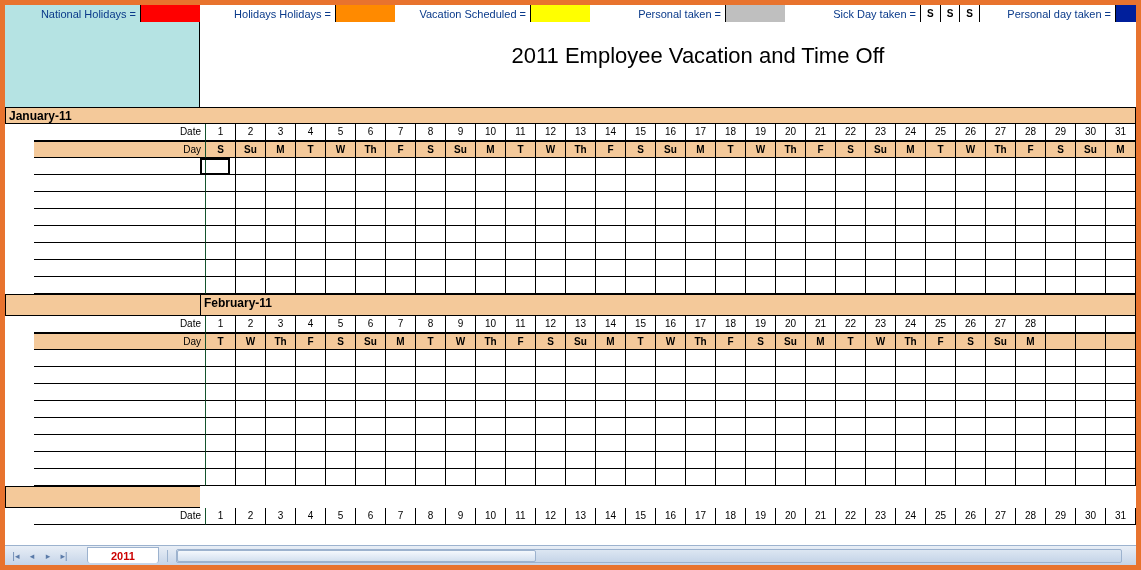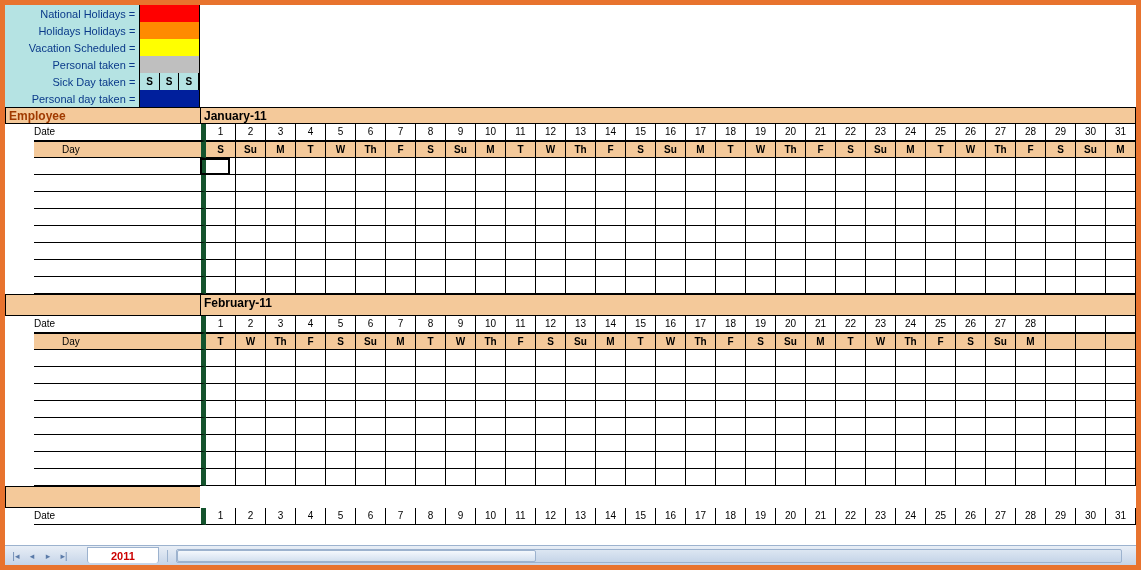--- a/index.html
+++ b/index.html
@@ -15,21 +15,21 @@
   }
   .top-area {
     display: flex;
     height: 102px;
   }
   .legend {
     width: 195px;
     background: #b5e3e3;
     border-right: 1px solid #000;
     display: flex;
-    flex-direction: column;
+    flex-direction: row;
   }
   .legend-row {
     display: flex;
     height: 17px;
     align-items: center;
   }
   .legend-label {
     width: 135px;
     text-align: right;
     padding-right: 4px;
@@ -85,22 +85,23 @@
     padding: 1px 3px;
     font-weight: bold;
     font-size: 12px;
   }
   .date-row, .day-row {
     display: flex;
     height: 17px;
   }
   .row-label {
     width: 195px;
+    text-align: right;
     padding-right: 4px;
-    border-right: 5px solid #14532d;
+    border-right: 1px solid #14532d;
     border-bottom: 1px solid #000;
     font-size: 10px;
     line-height: 16px;
     margin-left: 29px;
   }
   .date-row .row-label { background: #fff; }
   .day-row .row-label { background: #f4c99a; border-top: 1px solid #000; padding-left: 28px; }
   .cells {
     flex: 1;
     display: flex;
@@ -257,25 +258,27 @@
           <div class="swatch-cell" style="border-right: 1px solid rgb(0, 0, 0);">S</div>
         </div>
       </div>
       <div class="legend-row">
         <div class="legend-label">Personal day taken =</div>
         <div class="legend-swatch">
           <div class="swatch-full" style="background: rgb(0, 31, 156);"></div>
         </div>
       </div>
     </div>
+  <div class="title-area">
+    <div class="title">2011 Employee Vacation and Time Off</div>
+  </div>
 </div>
 
 <div class="sheet">
   <div class="emp-header">
-    <div class="emp-header-left">Employee</div>
     <div class="emp-header-right">January-11</div>
   </div>
   <div id="months-container">
       <div class="date-row">
         <div class="row-label">Date</div>
         <div class="cells">
           <div class="cell">1</div>
           <div class="cell">2</div>
           <div class="cell">3</div>
           <div class="cell">4</div>

